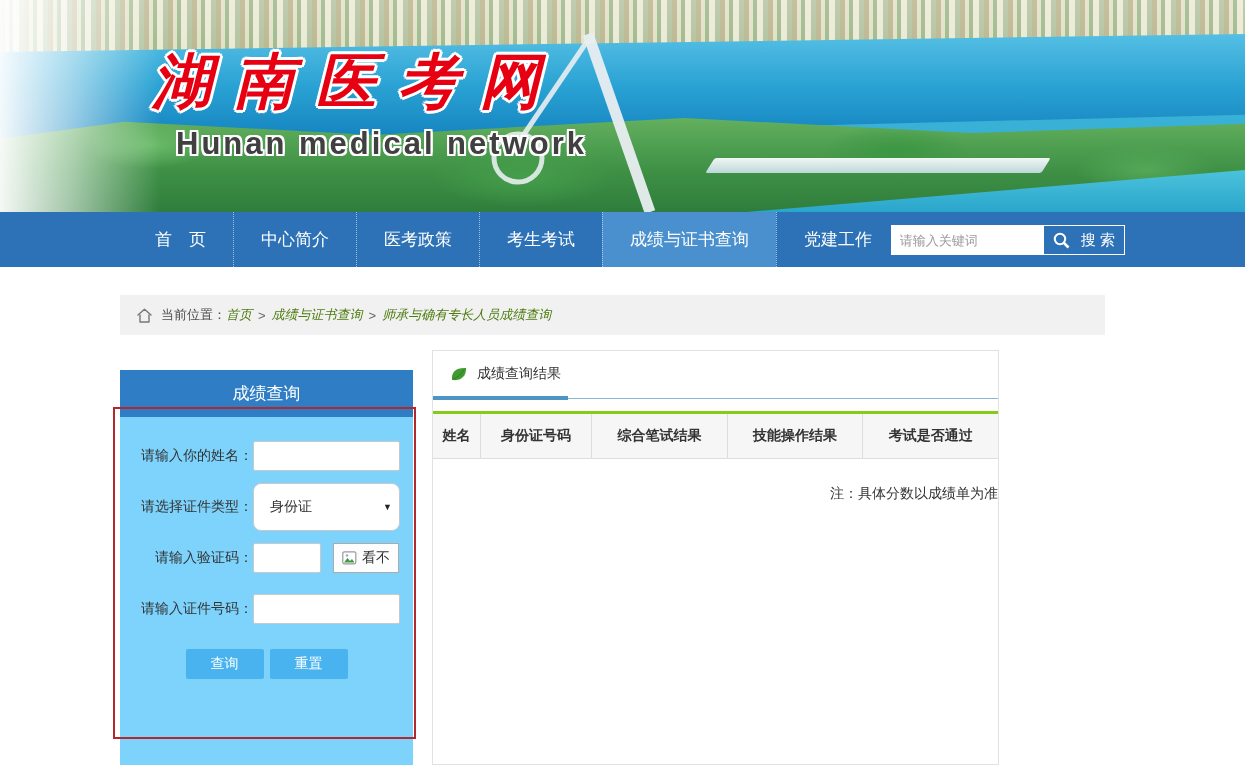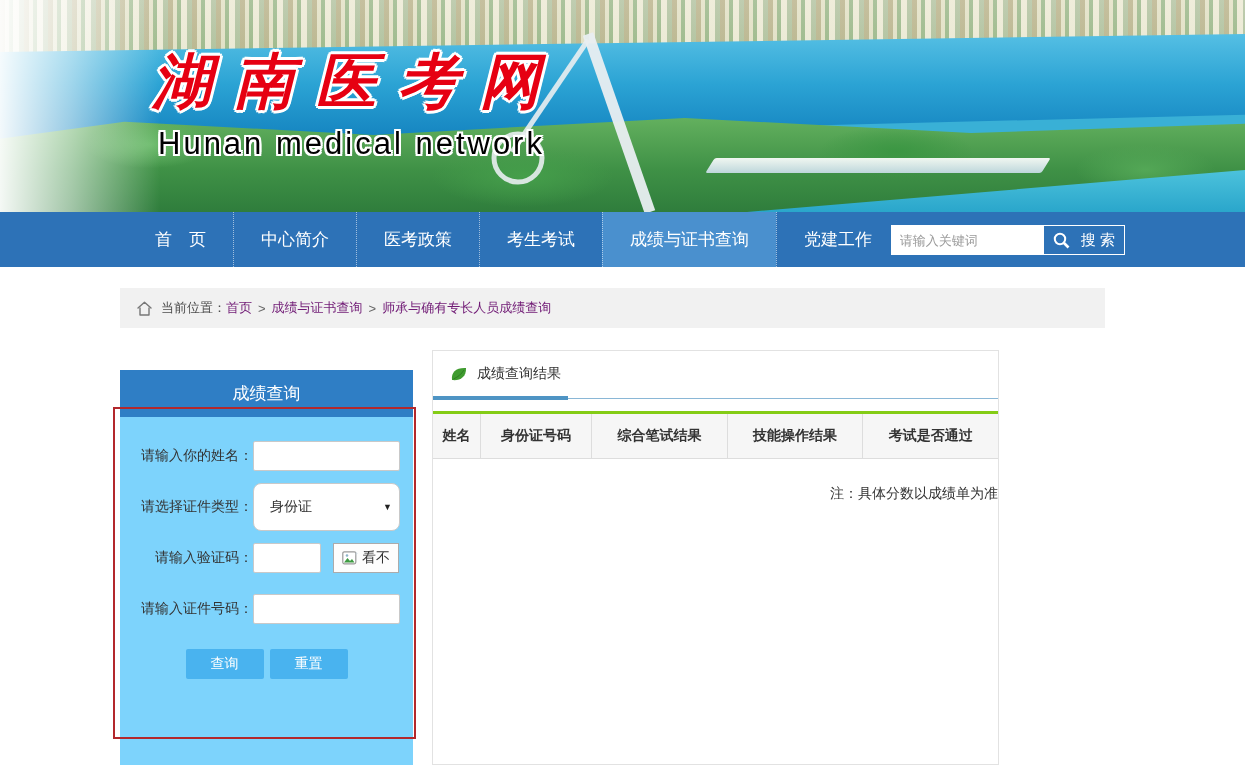--- a/index.html
+++ b/index.html
@@ -27,40 +27,40 @@
     background:linear-gradient(#4cc2dc,#2aa6cb);
     clip-path:polygon(0 100%,100% 0,100% 100%);}
   .bn-building{position:absolute;left:57%;top:158px;width:27%;height:15px;opacity:.92;
     background:linear-gradient(#ffffff,#c9dde8);border-radius:2px;transform:skewX(-32deg);}
   .bn-bridge{position:absolute;top:0;left:0;}
   .bn-fade{position:absolute;left:0;top:0;bottom:0;width:160px;
     background:linear-gradient(90deg,rgba(255,255,255,.95) 0%,rgba(255,255,255,.55) 45%,rgba(255,255,255,0) 100%);}
   .logo-cn{position:absolute;left:152px;top:42px;font-size:60px;font-weight:bold;font-style:italic;
     letter-spacing:22px;color:#e60012;white-space:nowrap;
     text-shadow:-2px -2px 0 #fff,2px -2px 0 #fff,-2px 2px 0 #fff,2px 2px 0 #fff,0 3px 0 #fff,3px 0 0 #fff,-3px 0 0 #fff,0 -3px 0 #fff;}
-  .logo-en{position:absolute;left:158px;top:126px;font-size:31px;font-weight:normal;letter-spacing:3px;
-    color:#000000;white-space:nowrap;
+  .logo-en{position:absolute;left:176px;top:126px;font-size:31px;font-weight:bold;letter-spacing:3px;
+    color:#404040;white-space:nowrap;
     text-shadow:-2px -2px 0 #fff,2px -2px 0 #fff,-2px 2px 0 #fff,2px 2px 0 #fff,0 2px 0 #fff,2px 0 0 #fff,-2px 0 0 #fff,0 -2px 0 #fff;}
 
   
   .nav{position:relative;width:100%;height:55px;background:#2d72b7;display:flex;align-items:stretch;}
   .nav-items{display:flex;margin-left:128px;}
   .nav-item{display:flex;align-items:center;padding:0 27px;color:#fff;font-size:17px;cursor:pointer;white-space:nowrap;}
   .nav-item + .nav-item{border-left:1px dotted rgba(255,255,255,.55);}
   .nav-item.active{background:#4a90ce;}
   .nav-search{position:absolute;right:120px;top:13px;display:flex;height:30px;border:1px solid #fff;}
   .nav-search input{width:152px;height:28px;border:none;outline:none;padding:0 8px;font-size:13px;color:#333;}
   .nav-search input::placeholder{color:#9a9a9a;}
   .nav-search-btn{display:flex;align-items:center;gap:11px;padding:0 9px;color:#fff;font-size:15px;cursor:pointer;background:transparent;white-space:nowrap;}
 
   
-  .breadcrumb{position:absolute;left:120px;top:288px;width:985px;height:40px;background:#f1f1f1;
+  .breadcrumb{position:absolute;left:120px;top:295px;width:985px;height:40px;background:#f1f1f1;
     display:flex;align-items:center;padding-left:16px;font-size:13px;color:#4d4d4d;text-align:right;}
   .breadcrumb .home-ic{margin-right:8px;display:flex;}
-  .crumb{color:#701a75;cursor:pointer;}
+  .crumb{color:#4d7c0f;cursor:pointer;font-style:italic;}
   .crumb-sep{margin:0 6px;color:#666;}
 
   
   .sidebar{position:absolute;left:120px;top:370px;width:293px;height:414px;background:#7dd3fc;}
   .sb-head{height:47px;background:#2f7ec5;color:#fff;font-size:17px;display:flex;align-items:center;justify-content:center;}
   .sb-redbox{position:absolute;left:-7px;top:37px;width:303px;height:332px;border:2px solid #b3282c;pointer-events:none;}
   .sb-form{padding-top:24px;}
   .sb-row{display:flex;align-items:center;margin:0 13px 21px 13px;height:30px;}
   .sb-label{width:120px;text-align:right;font-size:14px;color:#333;white-space:nowrap;}
   .sb-input{flex:1;height:30px;border:1px solid #c9c9c9;border-radius:2px;background:#fff;padding:0 6px;font-size:14px;color:#333;outline:none;min-width:0;}

